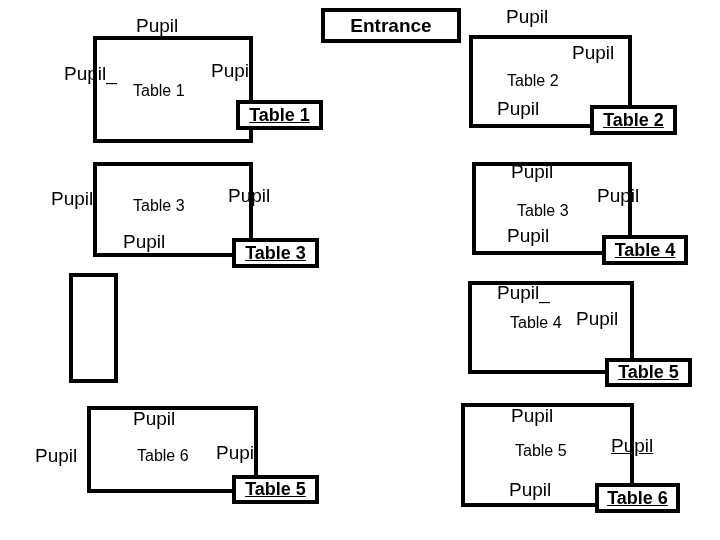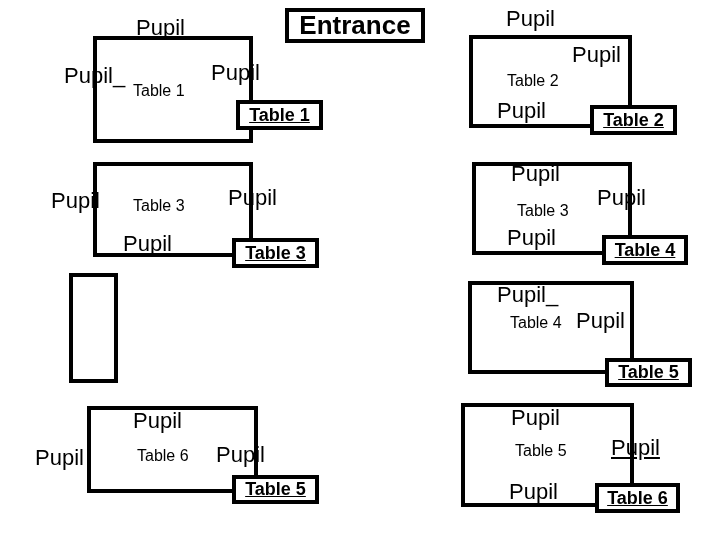--- a/index.html
+++ b/index.html
@@ -13,21 +13,21 @@
   }
   .rect{
     position:absolute;
     border:4px solid #000;
     box-sizing:border-box;
     background:transparent;
     z-index:2;
   }
   .pupil{
     position:absolute;
-    font-size:22px;
+    font-size:19px;
     line-height:1.1;
     white-space:nowrap;
     z-index:1;
   }
   .tbl-label{
     position:absolute;
     font-size:16px;
     line-height:1.1;
     white-space:nowrap;
     z-index:1;
@@ -47,23 +47,24 @@
     z-index:5;
   }
   .entrance{
     position:absolute;
     border:4px solid #000;
     box-sizing:border-box;
     background:#ffffff;
     display:flex;
     align-items:center;
     justify-content:center;
-    font-size:26px;
+    font-size:19px;
     font-weight:bold;
     z-index:5;
+    margin-left:36px;
   }
   .underline{text-decoration:underline;}
 </style>
 </head>
 <body>
 
 <div id="canvas">
 
   <div class="entrance" style="left:285px;top:8px;width:140px;height:35px;">
     <span>Entrance</span>

